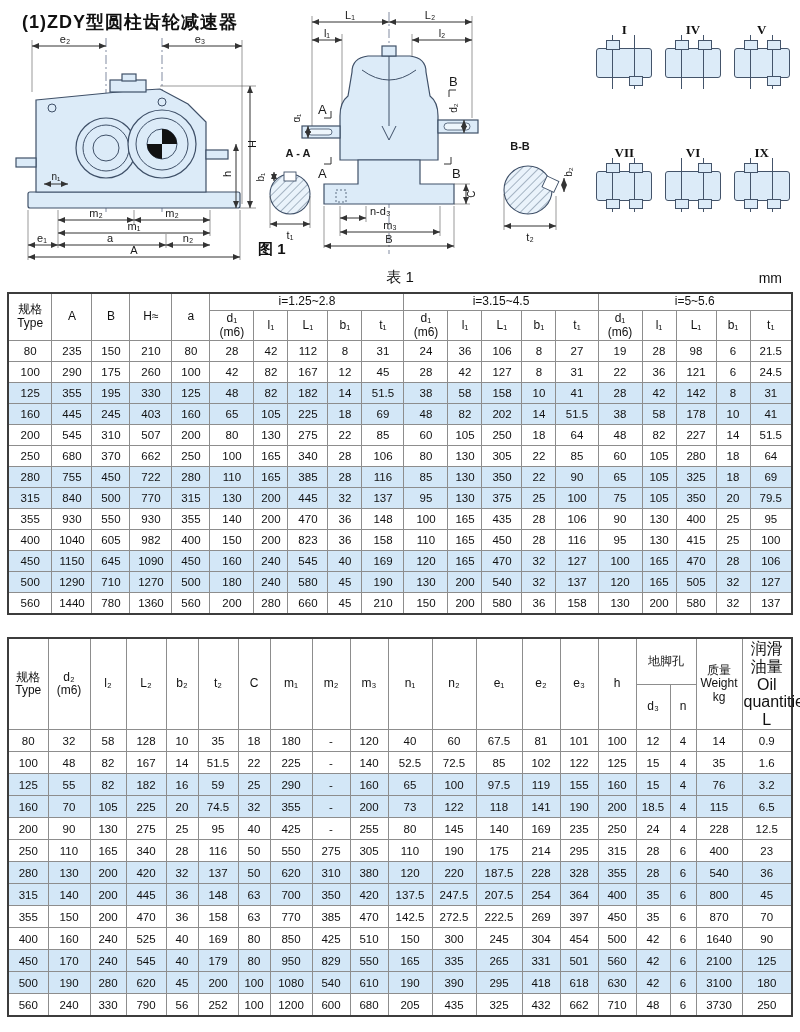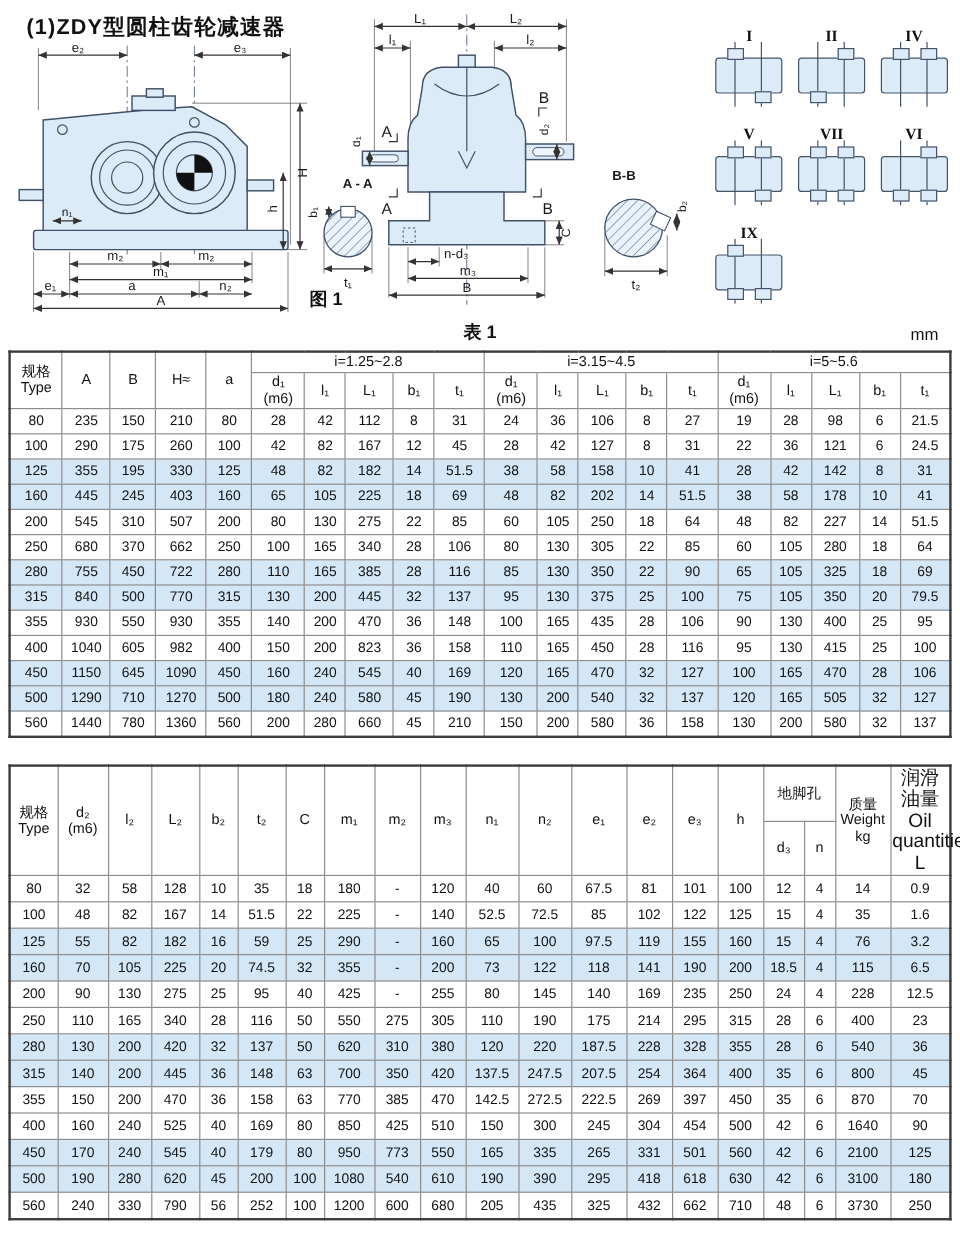--- a/index.html
+++ b/index.html
@@ -27,21 +27,21 @@
   .vnum{font-family:"Liberation Serif",serif;font-weight:bold;font-size:13px;height:15px;}
   .vdia{position:relative;width:56px;height:46px;margin:2px auto 0;}
   .vbox{position:absolute;left:0;top:9px;width:54px;height:28px;background:#dcebf8;border:1.4px solid #44546a;border-radius:3px;}
   .vline{position:absolute;top:-4px;height:54px;width:1px;background:#44546a;}
   .vstub{position:absolute;width:12px;height:8px;border:1.2px solid #44546a;background:#dcebf8;}
   .vstub.TL{left:10px;top:1px;} .vstub.TR{left:33px;top:1px;}
   .vstub.BL{left:10px;top:37px;} .vstub.BR{left:33px;top:37px;}
 
   
   .caption-row{position:relative;height:24px;}
-  .tbl1-caption{position:absolute;left:0;right:0;text-align:center;font-size:15px;font-weight:bold;top:0;}
+  .tbl1-caption{position:absolute;left:0;right:0;text-align:center;font-size:15px;font-weight:normal;top:0;}
   .units{position:absolute;right:18px;top:2px;font-size:14px;}
   table{border-collapse:collapse;table-layout:fixed;margin:0 auto;width:784px;background:#fff;}
   table,th,td{border:1px solid #8d8d8d;}
   table{border:2px solid #3c3c3c;}
   th{font-weight:normal;font-size:12px;line-height:1.15;white-space:pre-line;padding:1px;background:#fff;}
   td{font-size:11.5px;text-align:center;padding:0 1px;height:20px;}
   #table2 td{height:21px;}
   tr.alt td{background:#d3e7f7;}
   .spacer{height:22px;}
   .grp{font-size:12px;}
@@ -235,30 +235,20 @@
 
     <div class="variants" id="variants">
         <div class="vcell">
           <div class="vnum">I</div>
           <div class="vdia">
             <div class="vbox"></div>
             <div class="vline" style="left: 16px;"></div>
             <div class="vline" style="left: 38px;"></div>
             <div class="vstub TL"></div>
             <div class="vstub BR"></div>
-          </div>
-        </div>
-        <div class="vcell">
-          <div class="vnum">II</div>
-          <div class="vdia">
-            <div class="vbox"></div>
-            <div class="vline" style="left: 16px;"></div>
-            <div class="vline" style="left: 38px;"></div>
-            <div class="vstub TR"></div>
-            <div class="vstub BL"></div>
           </div>
         </div>
         <div class="vcell">
           <div class="vnum">IV</div>
           <div class="vdia">
             <div class="vbox"></div>
             <div class="vline" style="left: 16px;"></div>
             <div class="vline" style="left: 38px;"></div>
             <div class="vstub TL"></div>
             <div class="vstub TR"></div>
@@ -946,21 +936,21 @@
         </tr>
         <tr class="alt">
           <td>450</td>
           <td>170</td>
           <td>240</td>
           <td>545</td>
           <td>40</td>
           <td>179</td>
           <td>80</td>
           <td>950</td>
-          <td>773</td>
+          <td>829</td>
           <td>550</td>
           <td>165</td>
           <td>335</td>
           <td>265</td>
           <td>331</td>
           <td>501</td>
           <td>560</td>
           <td>42</td>
           <td>6</td>
           <td>2100</td>

